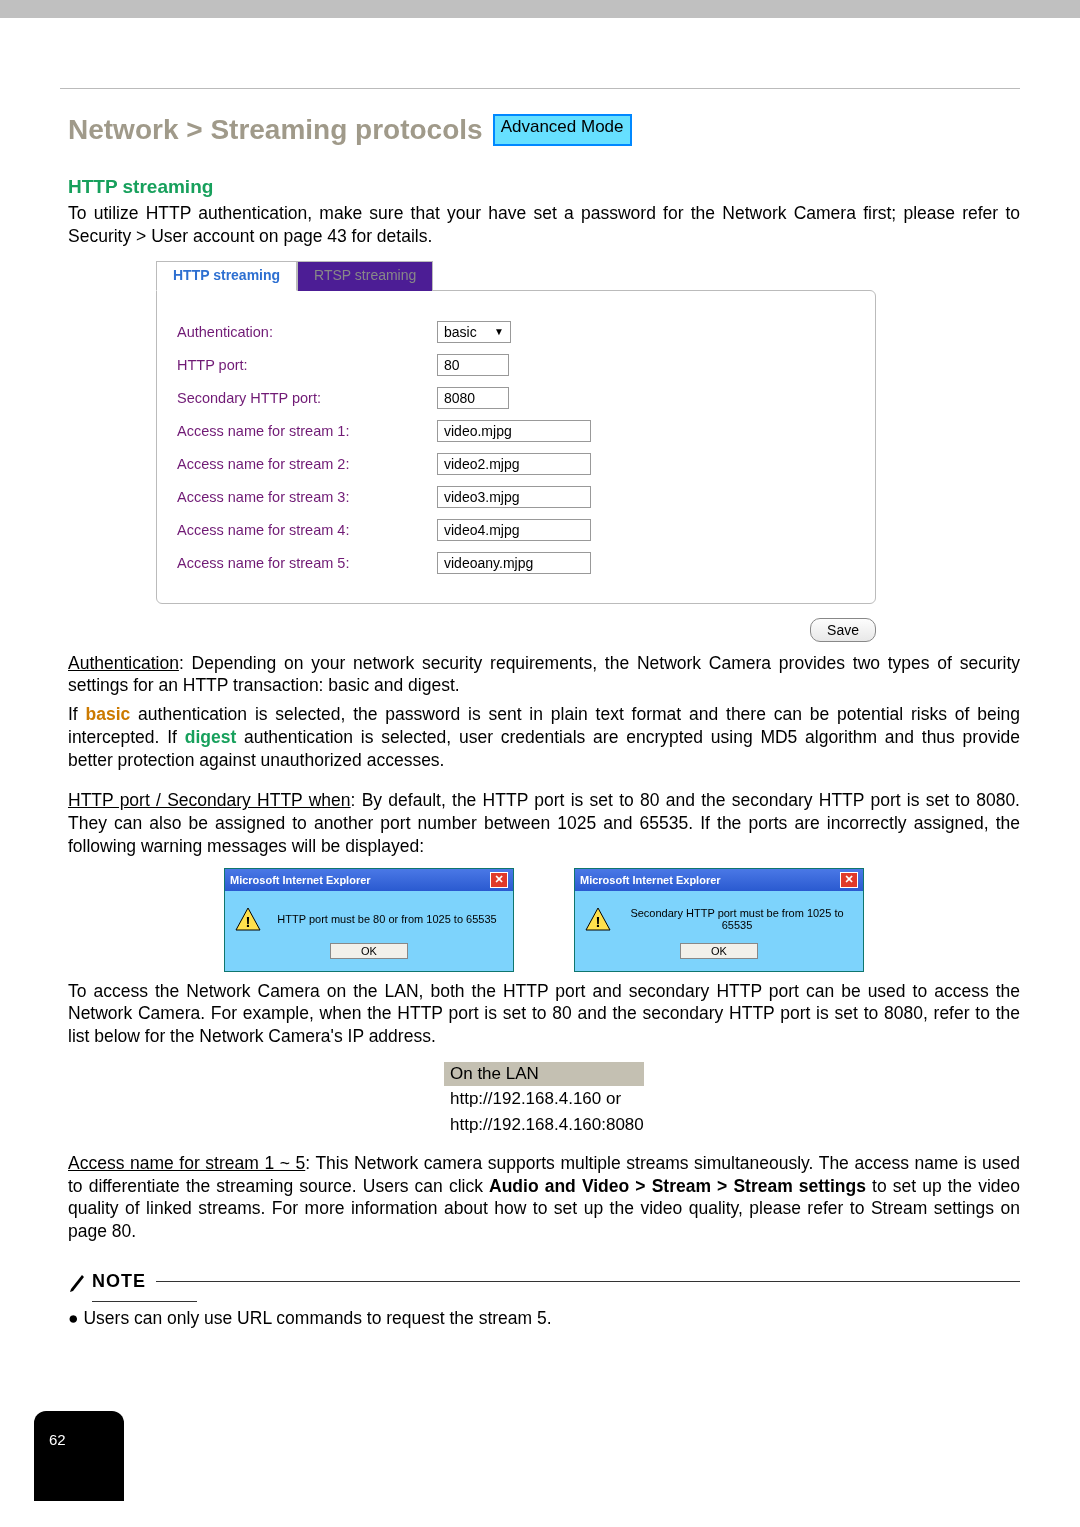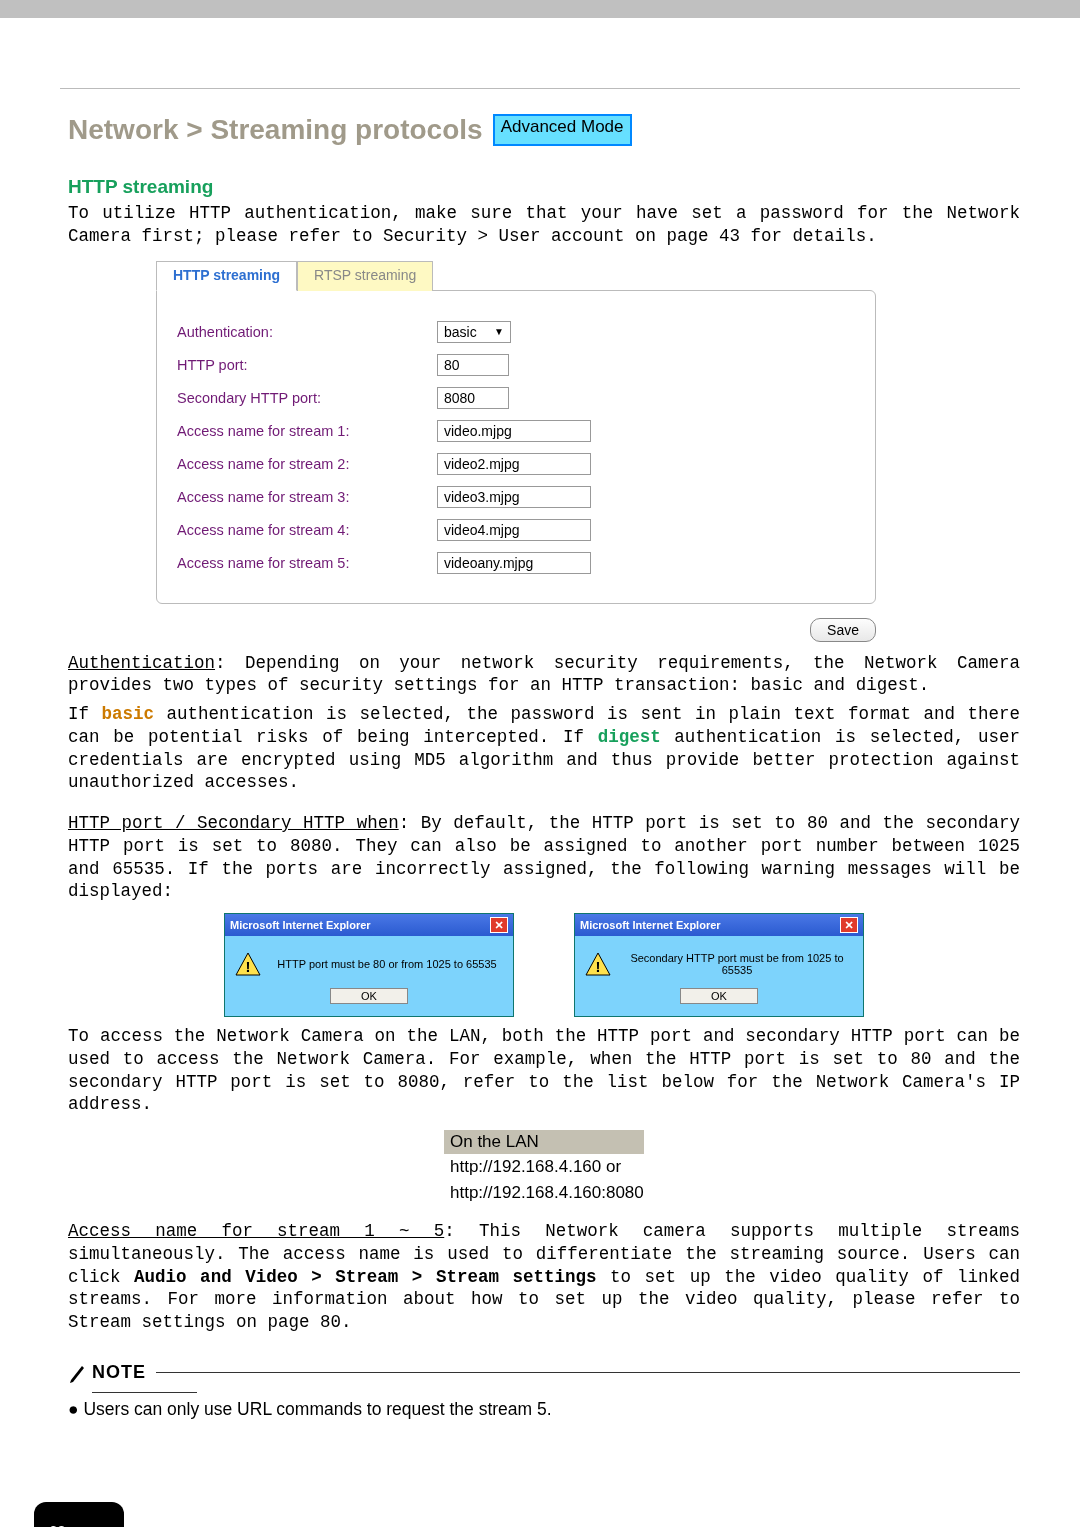--- a/index.html
+++ b/index.html
@@ -47,36 +47,35 @@
     color: #17a05c;
     font-size: 19px;
     font-weight: bold;
     margin: 0 0 4px 0;
   }
   p.body {
     font-size: 17.5px;
     margin: 0 0 6px 0;
     line-height: 1.3;
     text-align: justify;
-    font-family: Liberation Mono, monospace;
   }
   .panel-wrap {
     margin: 12px 0 10px 88px;
     width: 720px;
   }
   .tabs {
     display: flex;
     height: 30px;
   }
   .tab {
     padding: 5px 16px;
     font-size: 14px;
     border: 1px solid #bbb;
     border-bottom: none;
-    background: #fef9c3;
+    background: #4c1d95;
     color: #888;
     position: relative;
     top: 1px;
   }
   .tab.active {
     background: #fff;
     color: #2d6fd1;
     font-weight: bold;
     border-bottom: 1px solid #fff;
     z-index: 2;

